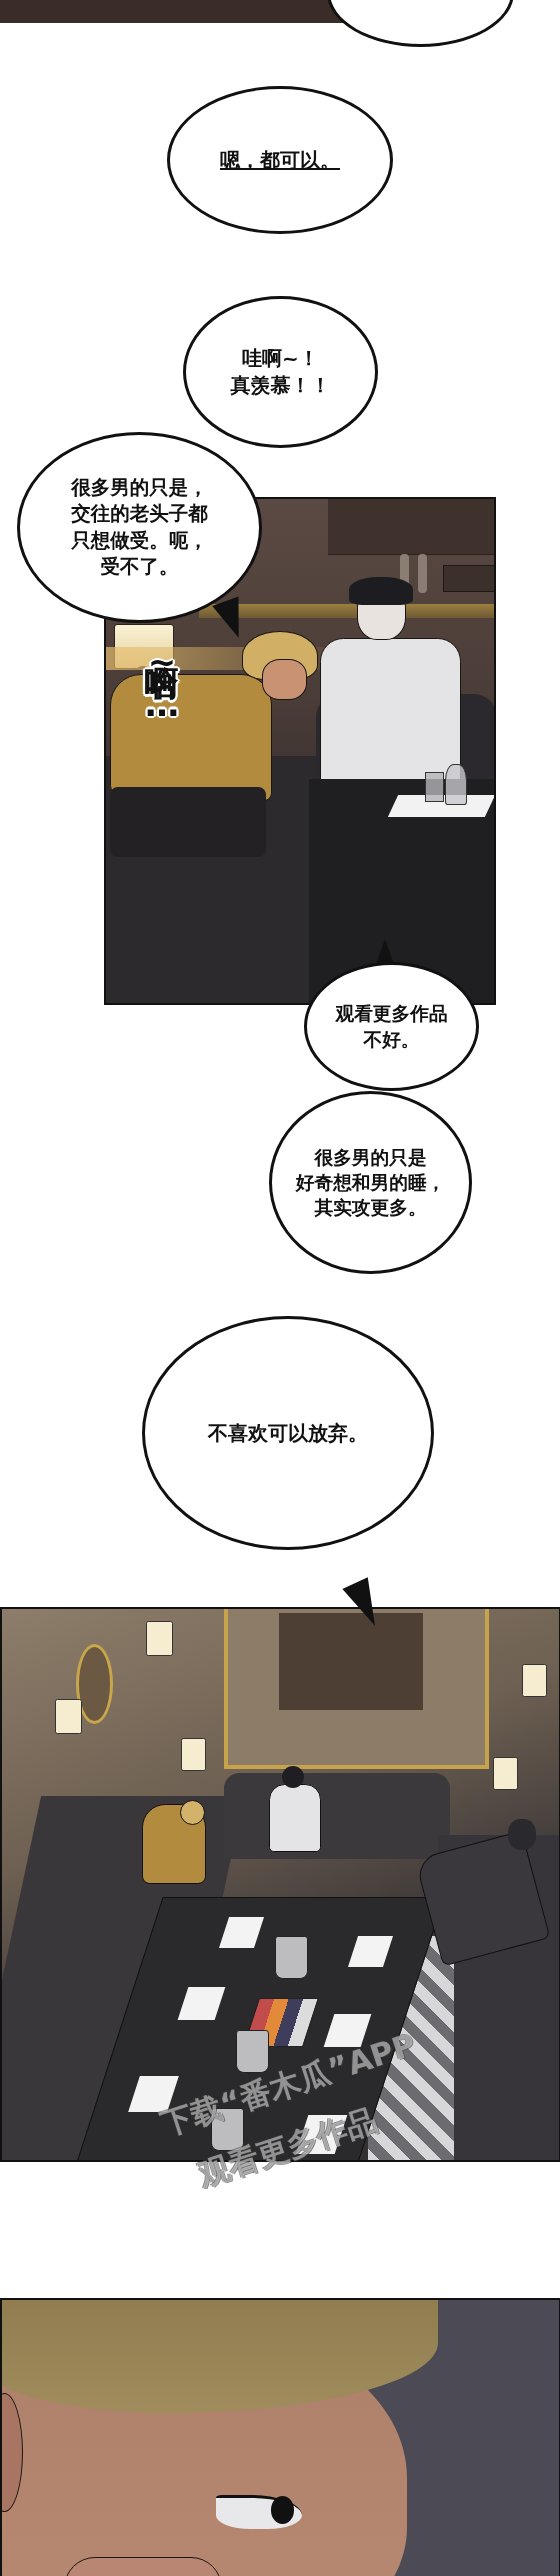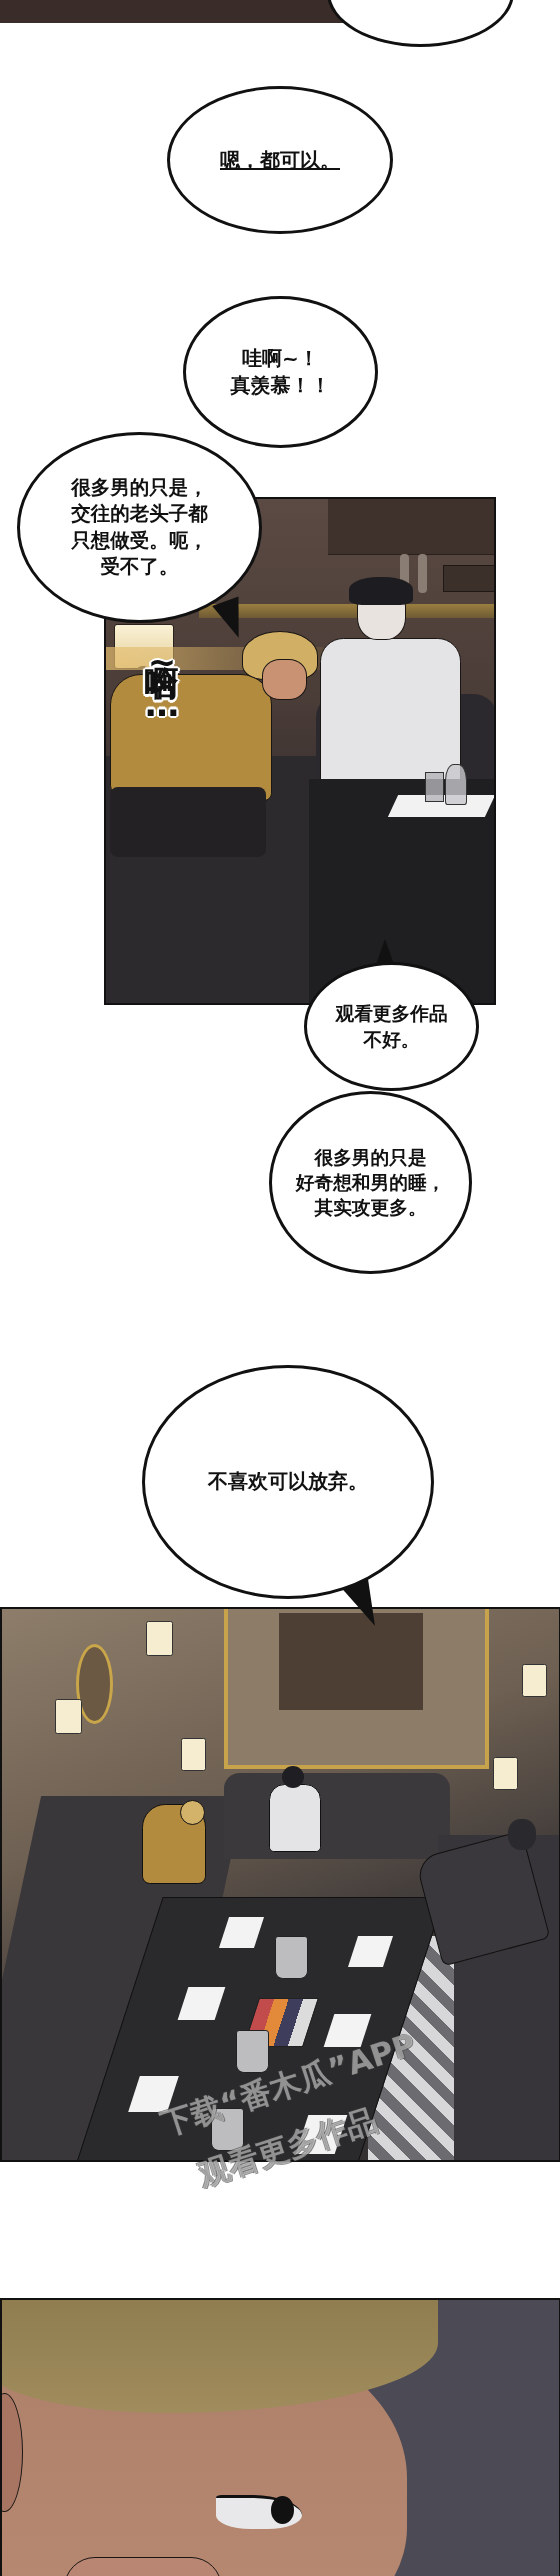--- a/index.html
+++ b/index.html
@@ -75,21 +75,21 @@
 不好。</span>
 </div>
 <div class="tail" style="left:374px; top:939px; border-left:11px solid transparent; border-right:11px solid transparent; border-bottom:31px solid #111;"></div>
 
 <div class="bubble" style="left:269px; top:1091px; width:203px; height:183px;">
   <span class="bubble-text" style="font-size:18.7px;">很多男的只是
 好奇想和男的睡，
 其实攻更多。</span>
 </div>
 
-<div class="bubble" style="left:142px; top:1365px; width:292px; height:234px;font-family:Liberation Mono, monospace;">
+<div class="bubble" style="left:142px; top:1316px; width:292px; height:234px;">
   <span class="bubble-text" style="font-size:20px;">不喜欢可以放弃。</span>
 </div>
 <div class="tail" style="left:351px; top:1581px; border-left:14px solid transparent; border-right:14px solid transparent; border-top:47px solid #111; transform:rotate(-25deg);"></div>
 
 <div class="panel" style="left:0; top:1607px; width:561px; height:555px; background:linear-gradient(160deg,#8d7d6a 0%,#6e6052 35%,#3f3a39 60%,#302d30 100%);">
 
   <div class="fig" style="left:222px; top:0; width:257px; height:156px; background:#8c7c68; border:4.7px solid #c7a44b; border-top:none;"></div>
   <div class="fig" style="left:277px; top:3.9px; width:144px; height:97px; background:#4e3f35;"></div>
 
   <div class="fig" style="left:74px; top:35px; width:31px; height:74px; border:3.9px solid #c9a64a; border-radius:50%; background:#6b5944;"></div>

